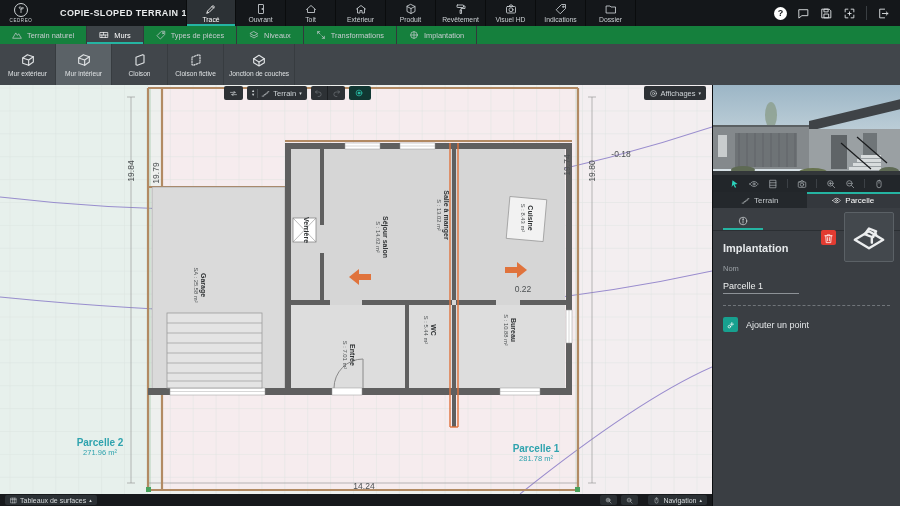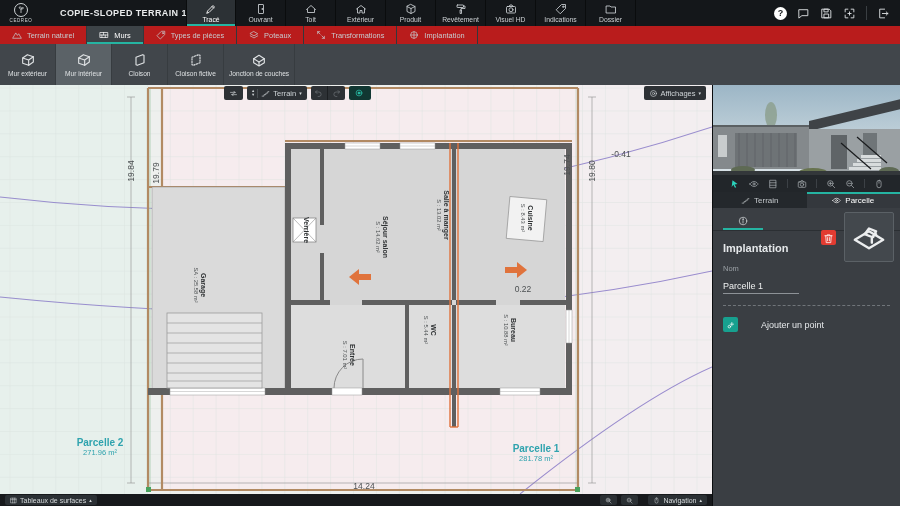--- a/index.html
+++ b/index.html
@@ -20,21 +20,21 @@
   .ttab.active { background:#2c3135; box-shadow:inset 0 -2px 0 #25b4a2; color:#fff; }
   .ttab .ticon { width:12px; height:12px; }
   .ttab .tlabel { font-size:6.8px; }
   .win-icons { margin-left:auto; display:flex; align-items:center; gap:10px; padding-right:10px; color:#dde1e3; }
   .wicon { width:13px; height:13px; background:none; border:none; color:#dde1e3; padding:0; cursor:pointer; }
   .wicon svg { width:100%; height:100%; }
   .wicon.help { background:#fff; border-radius:50%; color:#15181b; font-size:9px; font-weight:bold; display:flex; align-items:center; justify-content:center; }
   .wsep { width:1px; height:14px; background:#3a3f43; }
 
   
-  .ribbon { height:18px; background:#b91c1c; display:flex; align-items:stretch; }
+  .ribbon { height:18px; background:#15803d; display:flex; align-items:stretch; }
   .ritem { display:flex; align-items:center; gap:5px; padding:0 12px; font-size:7.4px; color:#c7ccd0; background:none; border:none; border-right:1px solid #33383c; cursor:pointer; }
   .ritem.active { background:#3d4347; box-shadow:inset 0 -2px 0 #25b4a2; color:#fff; }
   .ritem .ricon { width:10px; height:10px; }
 
   
   .toolrow { height:41px; background:#41464b; display:flex; }
   .titem { min-width:56px; padding:0 5px; display:flex; flex-direction:column; align-items:center; justify-content:center; gap:2px; background:none; border:none; border-right:1px solid #373c40; color:#dee1e3; font-size:6.6px; cursor:pointer; }
   .titem.selected { background:#5b6267; }
   .titem .wicon3d { width:20px; height:16px; }
 
@@ -93,21 +93,21 @@
   .trash { position:absolute; top:22px; right:64px; width:15px; height:15px; background:#e23b31; border:none; border-radius:2px; color:#fff; padding:2px; cursor:pointer; }
   .trash svg { width:100%; height:100%; }
   .panel-title { font-size:12px; color:#f0f2f3; margin:4px 0 16px; }
   .info-tab { width:40px; height:16px; display:flex; align-items:center; justify-content:center; border-bottom:2px solid #25b4a2; color:#d7dbdd; cursor:pointer; }
   .info-tab svg { width:10px; height:10px; }
   .panel-divider { height:1px; background:#2b2f33; margin:0 -10px; }
   .section-title { font-size:11px; color:#e5e8ea; margin:11px 0 10px; }
   .field-label { font-size:7.5px; color:#9aa0a5; margin-bottom:2px; }
   .field-value { font-size:9px; color:#edefef; border:none; border-bottom:1px solid #8d9297; background:transparent; width:76px; padding:0 0 2px; outline:none; }
   .dashed { border-top:1px dashed #70757a; margin:11px 0; }
-  .addpoint { display:flex; align-items:center; gap:23px; background:none; border:none; padding:0; cursor:pointer; }
+  .addpoint { display:flex; align-items:center; gap:8px; background:none; border:none; padding:0; cursor:pointer; }
   .apbtn { width:15px; height:15px; background:#17a08f; border-radius:2px; color:#fff; display:flex; align-items:center; justify-content:center; }
   .apbtn svg { width:10px; height:10px; }
   .aplabel { font-size:9px; color:#e5e8ea; }
 </style>
 </head>
 <body>
 
 <div id="app">
 
   <header class="topbar">
@@ -262,21 +262,21 @@
         </span>
         <span>Types de pièces</span>
       </button>
       <button class="ritem">
         <span class="ricon">
           <svg viewBox="0 0 24 24" fill="none" stroke="currentColor" stroke-width="1.7" stroke-linecap="round" stroke-linejoin="round" style="width:100%;height:100%;display:block">
             <path d="M12 4l9 5-9 5-9-5z"></path>
             <path d="M3 14l9 5 9-5"></path>
           </svg>
         </span>
-        <span>Poteaux</span>
+        <span>Niveaux</span>
       </button>
       <button class="ritem">
         <span class="ricon">
           <svg viewBox="0 0 24 24" fill="none" stroke="currentColor" stroke-width="1.7" stroke-linecap="round" stroke-linejoin="round" style="width:100%;height:100%;display:block">
             <path d="M4 9V4h5M20 15v5h-5M4 4l6 6M20 20l-6-6"></path>
           </svg>
         </span>
         <span>Transformations</span>
       </button>
       <button class="ritem">
@@ -539,21 +539,21 @@
               <div class="room-name">Entrée</div>
               <div class="room-area">S : 7.01 m²</div>
             </div>
             <div class="room-label" style="left: 306px; top: 145px; transform: translate(-50%, -50%) rotate(90deg);">
               <div class="room-name">Verrière</div>
             </div>
             <div class="dim-label" style="left: 131px; top: 86px; transform: translate(-50%, -50%) rotate(-90deg);">19.84</div>
             <div class="dim-label" style="left: 156px; top: 88px; transform: translate(-50%, -50%) rotate(-90deg);">19.79</div>
             <div class="dim-label" style="left: 567px; top: 80px; transform: translate(-50%, -50%) rotate(-90deg);">19.74</div>
             <div class="dim-label" style="left: 592px; top: 86px; transform: translate(-50%, -50%) rotate(-90deg);">19.80</div>
-            <div class="dim-label" style="left: 621px; top: 69px; transform: translate(-50%, -50%) rotate(0deg);">-0.41</div>
+            <div class="dim-label" style="left: 621px; top: 69px; transform: translate(-50%, -50%) rotate(0deg);">-0.18</div>
             <div class="dim-label" style="left: 523px; top: 204px; transform: translate(-50%, -50%) rotate(0deg);">0.22</div>
             <div class="dim-label" style="left: 364px; top: 401px; transform: translate(-50%, -50%) rotate(0deg);">14.24</div>
             <div class="parcel-label" style="left: 100px; top: 352px;">
               <div class="parcel-name">Parcelle 2</div>
               <div class="parcel-area">271.96 m²</div>
             </div>
             <div class="parcel-label" style="left: 536px; top: 358px;">
               <div class="parcel-name">Parcelle 1</div>
               <div class="parcel-area">281.78 m²</div>
             </div>

